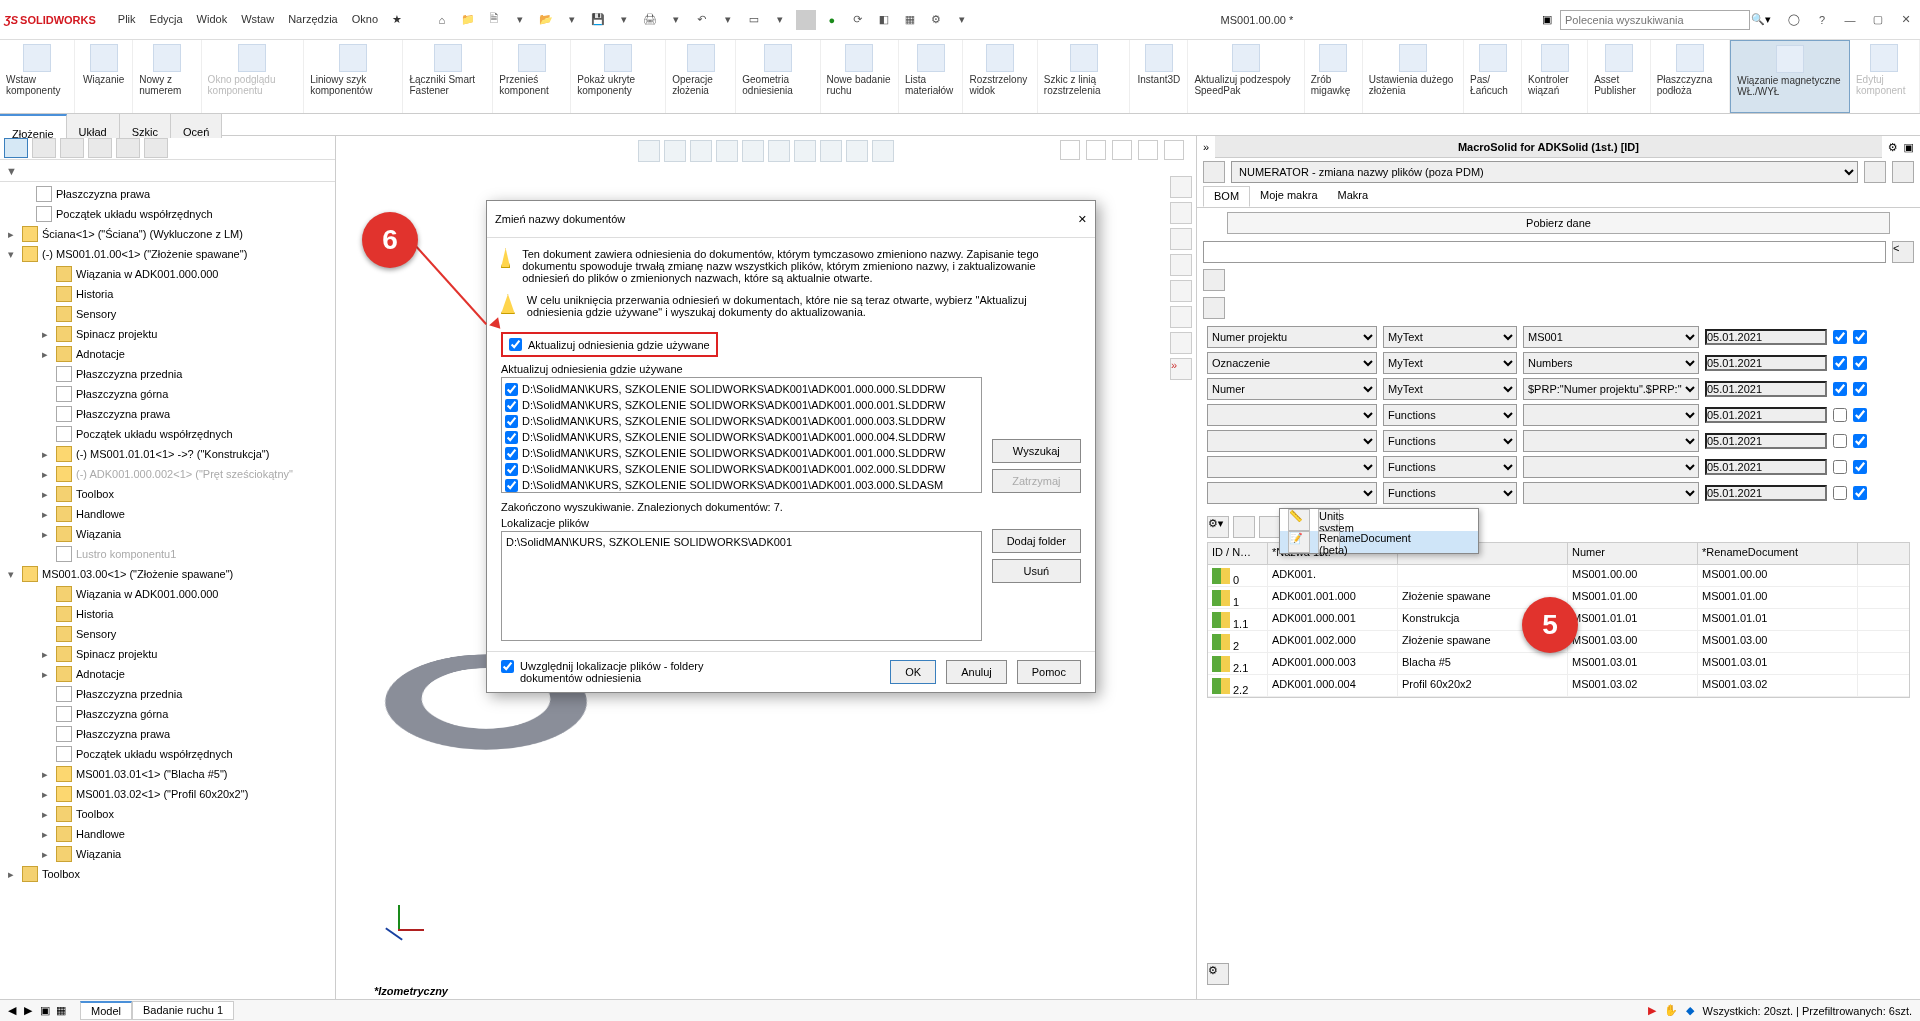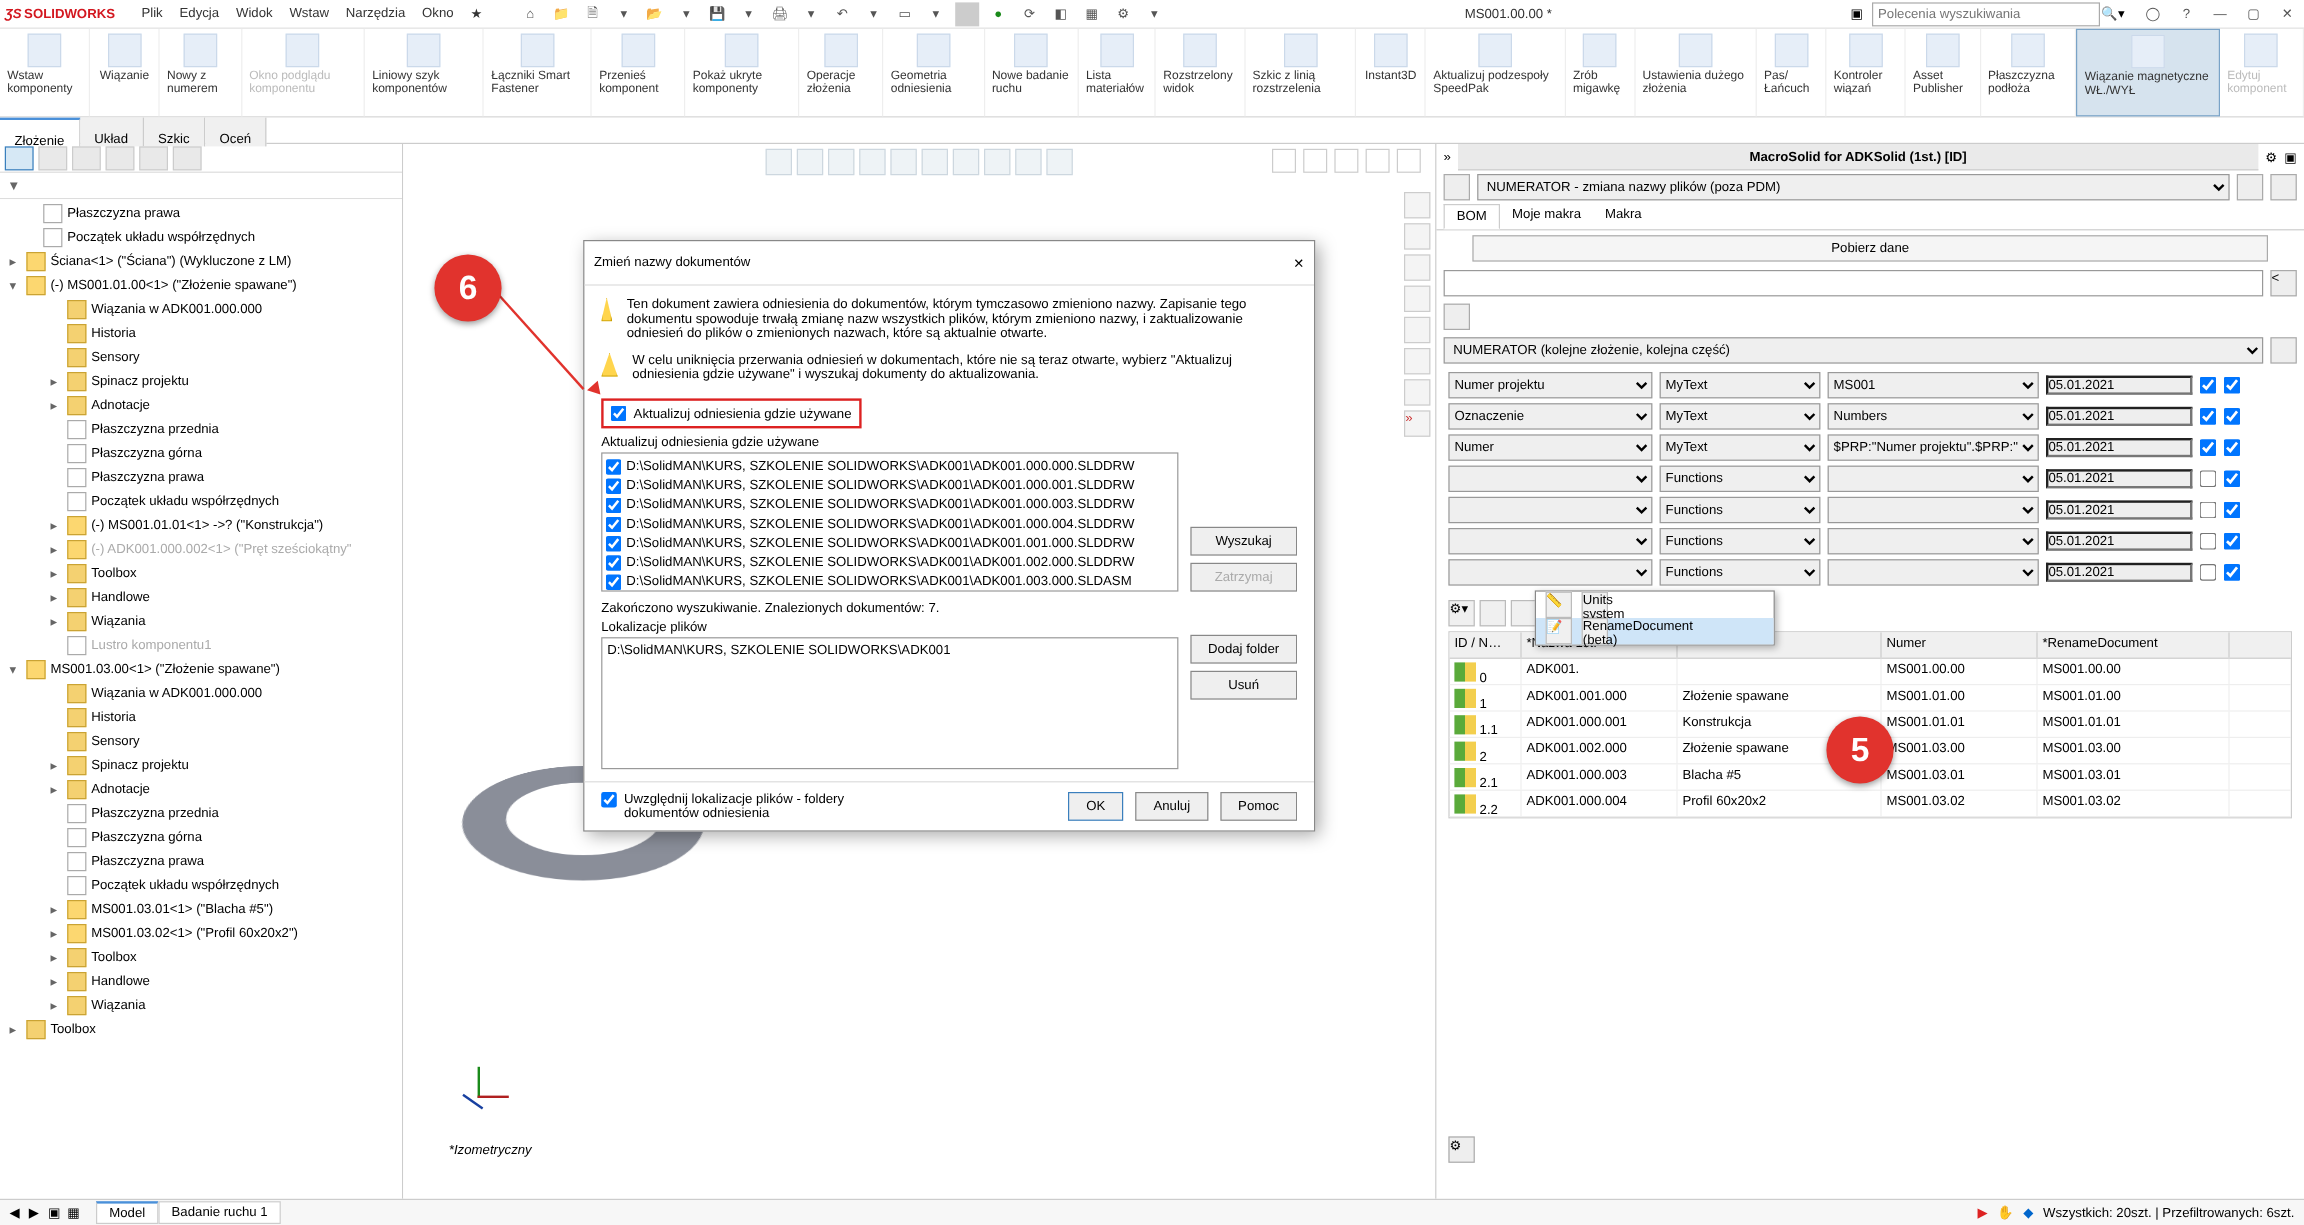--- a/index.html
+++ b/index.html
@@ -1,17 +1,17 @@
 <!DOCTYPE html>
 <html><head>
 <meta charset="utf-8">
 <style>
 * { box-sizing: border-box; margin: 0; padding: 0; font-family: "Segoe UI", Tahoma, sans-serif; font-size: 11px; }
 body { background: #fff; width: 1920px; height: 1021px; overflow: hidden; color: #000; position: relative; }
-.titlebar { height: 24px; display: flex; align-items: center; padding: 0 4px; border-bottom: 1px solid #ddd; }
+.titlebar { height: 40px; display: flex; align-items: center; padding: 0 4px; border-bottom: 1px solid #ddd; }
 .titlebar .logo { color: #d31820; font-weight: bold; font-size: 13px; margin-right: 14px; display:flex; align-items:center; gap:2px;}
 .titlebar .logo .dsicon { font-style: italic; font-weight:bold; }
 .menu { display: flex; gap: 14px; margin-left: 8px; }
 .menu span { color: #333; }
 .tb-icons { display: flex; gap: 6px; margin-left: 30px; align-items: center; }
 .tb-icons span { width: 20px; height: 20px; display: inline-flex; align-items:center; justify-content:center; color:#555; }
 .tb-title { margin-left: auto; margin-right: auto; color: #333; }
 .tb-search { display: flex; align-items: center; }
 .tb-search input { border: 1px solid #aaa; height: 20px; width: 190px; padding: 0 4px; }
 .tb-right { display:flex; gap:8px; margin-left:12px; align-items:center;}
@@ -42,21 +42,21 @@
 .viewport { flex:1; background:#fff; position:relative; }
 .vp-toolbar{ position:absolute; top:4px; left:50%; transform:translateX(-50%); display:flex; gap:4px;}
 .vp-toolbar span{ width:22px; height:22px; background:#eef3f6; border:1px solid #cdd7df; display:inline-block;}
 .vp-icons-right { position:absolute; top:4px; right:12px; display:flex; gap:6px;}
 .vp-icons-right span{ width:20px; height:20px; border:1px solid #ccc; display:inline-block;}
 .ring { position:absolute; left:50px; top:460px; width:200px; height:200px; border-radius:50%; border:36px solid #8a8e99; transform:perspective(700px) rotateX(62deg);}
 .axes { position:absolute; left:38px; bottom:60px; width:50px; height:50px;}
 .axes .y{position:absolute;left:24px;top:0;width:2px;height:26px;background:#1a8a1a;}
 .axes .x{position:absolute;left:24px;top:24px;width:26px;height:2px;background:#b02020;}
 .axes .z{position:absolute;left:10px;top:28px;width:20px;height:2px;background:#1840a0;transform:rotate(35deg);}
-.vp-label{position:absolute;left:38px;bottom:34px;font-weight:normal;font-style:italic;}
+.vp-label{position:absolute;left:38px;bottom:18px;font-weight:bold;font-style:italic;}
 .vp-side { position:absolute; right:4px; top:40px; display:flex; flex-direction:column; gap:4px;}
 .vp-side span{width:22px;height:22px;border:1px solid #ccc;background:#f4f4f4;display:inline-block;}
 .rightpane { width:724px; border-left:1px solid #ccc; display:flex; flex-direction:column; position:relative;}
 .rightpane .rp-title { height:22px; background:#eaeaea; border-bottom:1px solid #ccc; display:flex; align-items:center; justify-content:center; font-weight:bold; }
 .rp-row { height:28px; display:flex; align-items:center; gap:6px; padding:2px 6px; }
 .rp-row select, .rp-row input { border:1px solid #999; height:22px; padding:0 3px; }
 .rp-tabs { height:22px; display:flex; border-bottom:1px solid #ccc; padding-left:6px; }
 .rp-tabs .rptab{ padding:3px 10px; }
 .rp-tabs .rptab.active{ border:1px solid #ccc; border-bottom:1px solid #fff; background:#fff;}
 .rp-btn { height:22px; background:#f5f5f5; border:1px solid #aaa; display:flex; align-items:center; justify-content:center; margin:4px 30px; }
@@ -520,21 +520,20 @@
     </div>
     <div class="rp-btn">Pobierz dane</div>
     <div class="rp-row">
       <input class="rp-input-long" style="">
       <span class="gear">&lt;</span>
     </div>
     <div class="rp-row">
       <span class="gear"></span>
     </div>
     <div class="rp-row">
-      <select class="rp-input-long"><option>NUMERATOR (kolejne złożenie, kolejna część)</option></select>
       <span class="gear"></span>
     </div>
     <div class="rp-grid" id="rpgrid">
         <div class="rp-gridrow">
           <select class="c1"><option>Numer projektu</option></select>
           <select class="c2"><option>MyText</option></select>
           <select class="c3"><option>MS001</option></select>
           <input class="c4" value="05.01.2021" style="background: rgb(238, 238, 238);">
           <input type="checkbox" class="cb" checked="" style="">
           <input type="checkbox" class="cb" checked="" style="">

